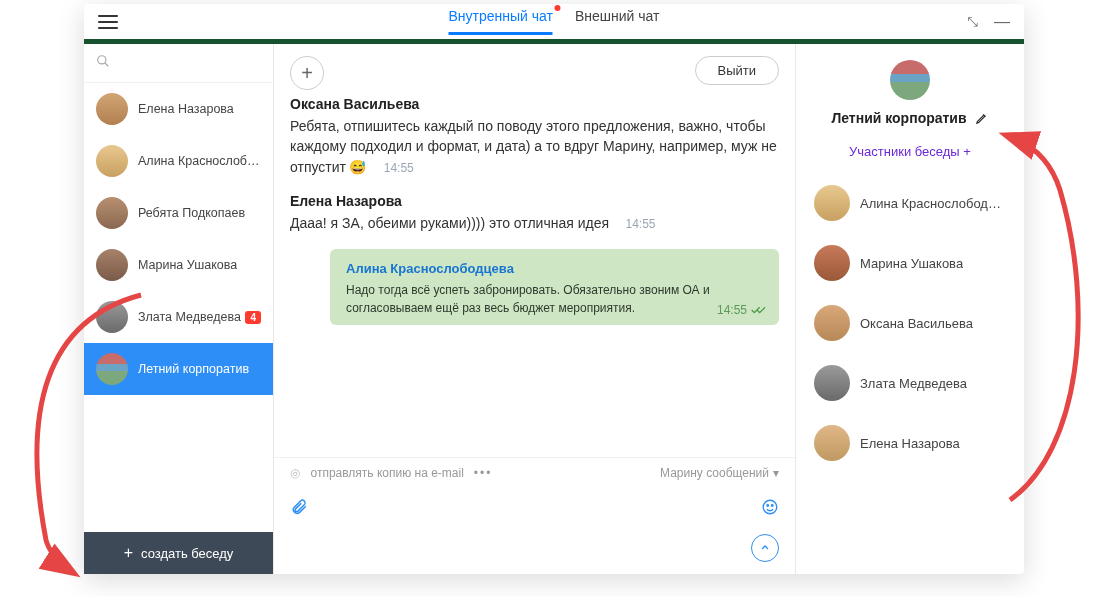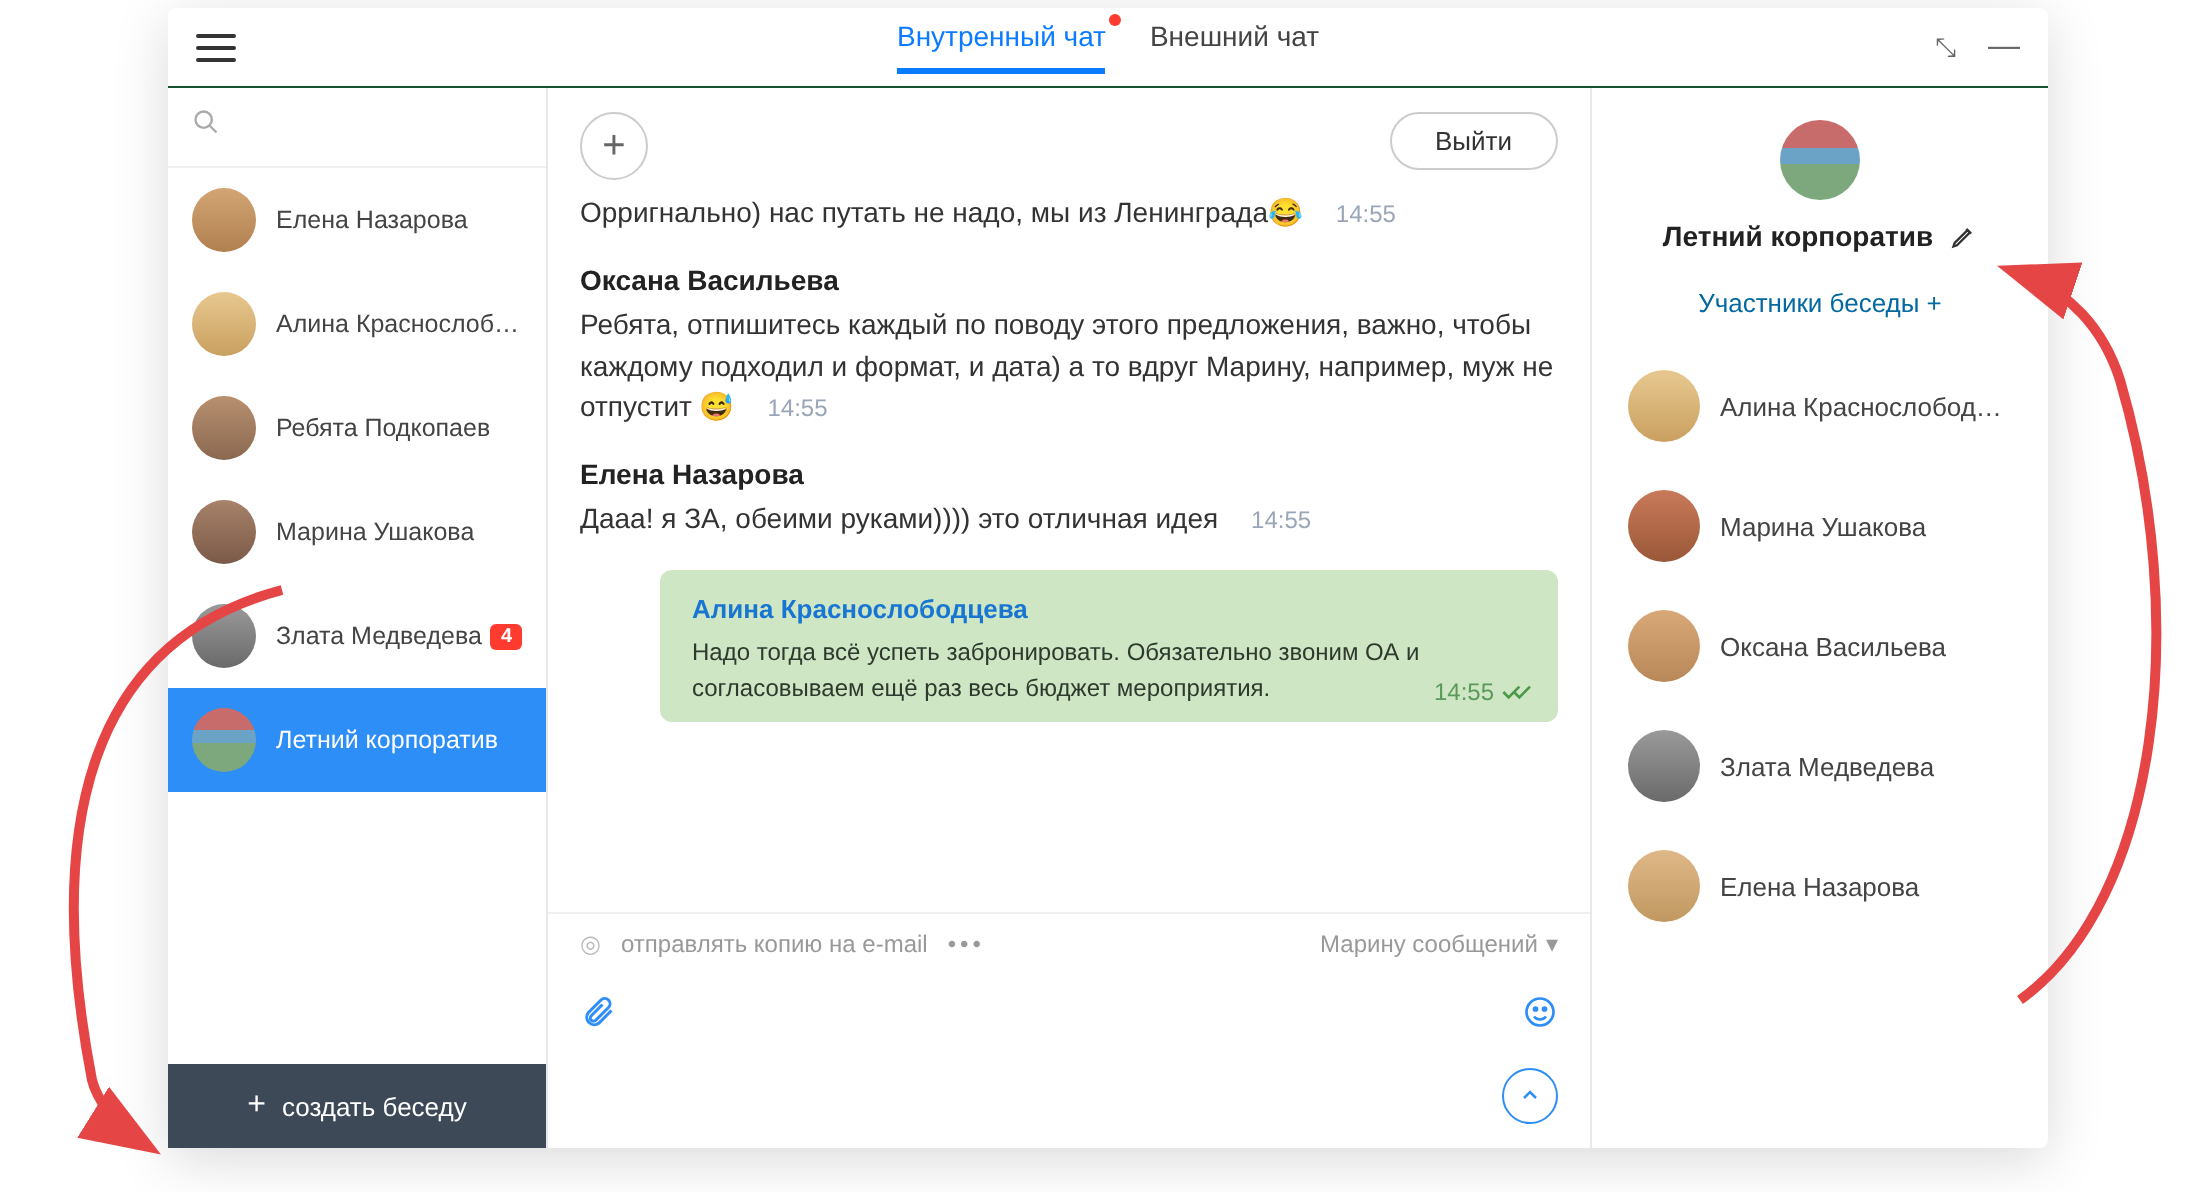--- a/index.html
+++ b/index.html
@@ -1,18 +1,18 @@
 <!DOCTYPE html>
 <html><head>
 <meta charset="utf-8">
 <style>
   * { box-sizing: border-box; margin: 0; padding: 0; }
   body { font-family: -apple-system, BlinkMacSystemFont, "Segoe UI", Arial, sans-serif; background: #fff; position: relative; width: 1102px; height: 596px; overflow: hidden; }
   .window { position: absolute; left: 84px; top: 4px; width: 940px; height: 570px; background: #fff; border-radius: 4px; box-shadow: 0 6px 28px rgba(0,0,0,0.15); display: flex; flex-direction: column; }
-  .titlebar { height: 40px; border-bottom: 1px solid #14532d; display: flex; align-items: center; padding: 0 14px; position: relative; }
+  .titlebar { height: 40px; border-bottom: 5px solid #14532d; display: flex; align-items: center; padding: 0 14px; position: relative; }
   .hamburger { width: 20px; height: 14px; display: flex; flex-direction: column; justify-content: space-between; cursor: pointer; }
   .hamburger span { display: block; height: 2px; background: #333; border-radius: 1px; }
   .tabs { position: absolute; left: 50%; transform: translateX(-50%); display: flex; gap: 22px; }
   .tab { font-size: 14px; color: #444; padding-bottom: 8px; cursor: pointer; position: relative; }
   .tab.active { color: #0b7cff; border-bottom: 3px solid #0b7cff; font-weight: 500; }
   .tab .dot { position: absolute; top: -3px; right: -8px; width: 6px; height: 6px; background: #ff3b30; border-radius: 50%; }
   .titlebar-right { margin-left: auto; display: flex; gap: 16px; align-items: center; color: #666; }
   .body { flex: 1; display: flex; min-height: 0; }
   
   .sidebar { width: 190px; border-right: 1px solid #e8e8e8; display: flex; flex-direction: column; }
@@ -48,21 +48,21 @@
   .compose-spacer { flex: 1; }
   .smile { color: #2d8ef7; cursor: pointer; }
   .send-row { padding: 4px 16px 12px; display: flex; justify-content: flex-end; }
   .send-btn { width: 28px; height: 28px; border: 1.5px solid #2d8ef7; border-radius: 50%; display: flex; align-items: center; justify-content: center; color: #2d8ef7; cursor: pointer; }
   
   .rightpanel { width: 228px; padding: 16px 12px; }
   .rp-top { display: flex; flex-direction: column; align-items: center; margin-bottom: 18px; }
   .rp-avatar { width: 40px; height: 40px; border-radius: 50%; margin-bottom: 10px; background: linear-gradient(#c76b6b 35%, #6ba3c7 35% 55%, #7da87d 55%); }
   .rp-title-row { display: flex; align-items: center; gap: 8px; }
   .rp-title { font-weight: 600; font-size: 14px; color: #222; }
-  .rp-sub { text-align: center; font-size: 13px; color: #0369a1; margin-bottom: 14px; }
+  .rp-sub { text-align: center; font-size: 13px; color: #6d28d9; margin-bottom: 14px; }
   .rp-list .contact { padding: 12px 6px; }
   .rp-list .avatar { width: 36px; height: 36px; }
   .rp-list .name { font-size: 13px; }
   
   .arrow { position: absolute; pointer-events: none; }
   
   .av1 { background: linear-gradient(#d4a574, #b08050); }
   .av2 { background: linear-gradient(#8a6d5a, #5a4538); }
   .av3 { background: linear-gradient(#c9a88a, #8a6d50); }
   .av4 { background: linear-gradient(#e8c890, #c9a060); }
@@ -142,24 +142,20 @@
     </div>
 
     <div class="main">
       <div class="main-header">
         <div class="add-circle">
             <span>+</span>
           </div>
         <button class="exit-btn"><span>Выйти</span></button>
       </div>
       <div class="messages">
-        <div class="msg-block">
-          <span class="msg-line">Орригнально) нас путать не надо, мы из Ленинграда😂</span>
-          <span class="time">14:55</span>
-        </div>
         <div class="msg-block">
           <div class="author">Оксана Васильева</div>
           <span class="msg-line">Ребята, отпишитесь каждый по поводу этого предложения, важно, чтобы каждому подходил и формат, и дата) а то вдруг Марину, например, муж не отпустит 😅</span>
           <span class="time">14:55</span>
         </div>
         <div class="msg-block">
           <div class="author">Елена Назарова</div>
           <span class="msg-line">Дааа! я ЗА, обеими руками)))) это отличная идея</span>
           <span class="time">14:55</span>
         </div>

